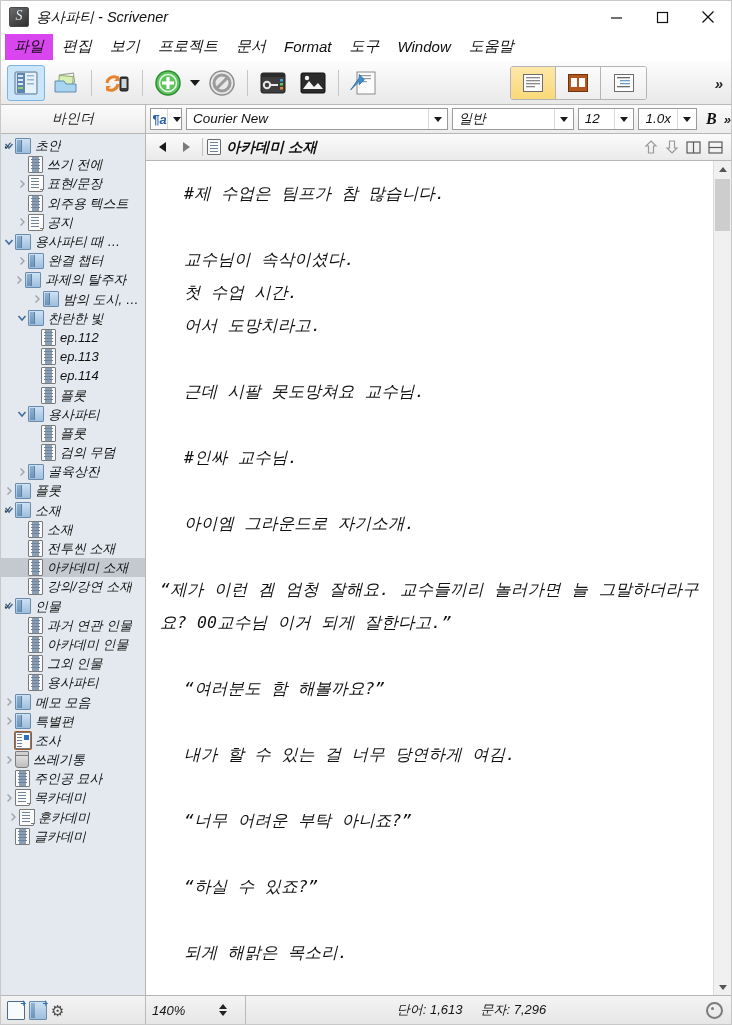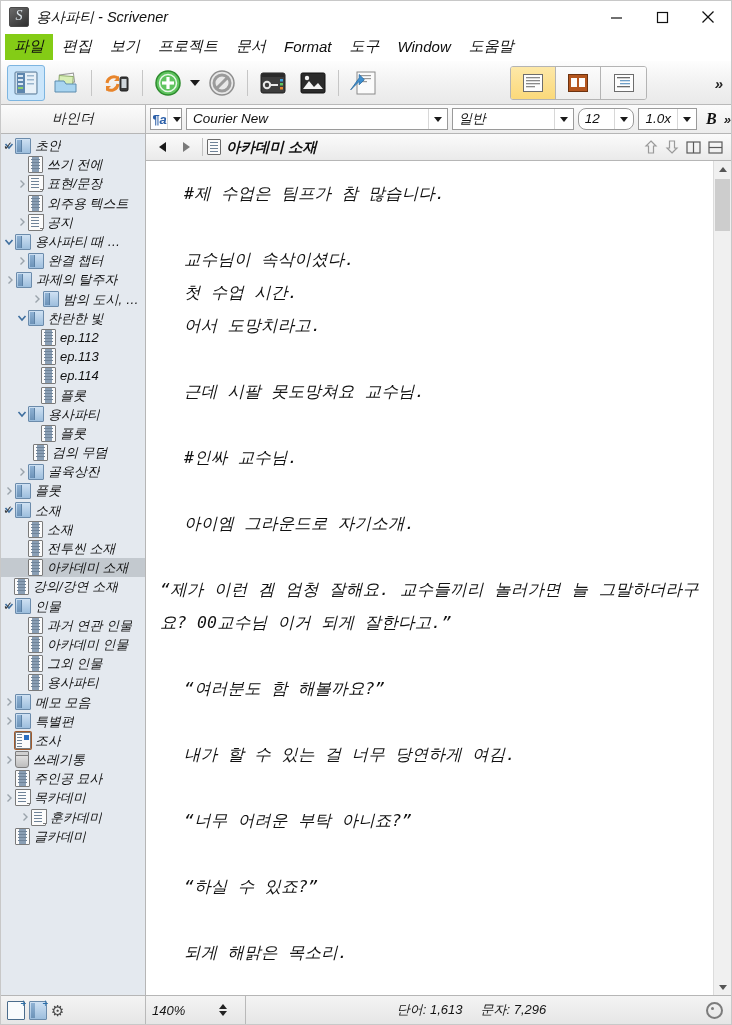--- a/index.html
+++ b/index.html
@@ -75,21 +75,21 @@
     padding-left: 4px;
     border-bottom: 0;
   }
   .menu-item {
     padding: 3px 9px 4px 9px;
     font-size: 15px;
     color: #0e0e0e;
     white-space: nowrap;
   }
   .menu-item.active {
-    background: #84cc16;
+    background: #d946ef;
   }
 
   
   .toolbar {
     height: 43px; min-height: 43px;
     background: linear-gradient(#fdfdfd,#f1f1f1 55%,#e9e9e9);
     border-bottom: 1px solid #b9b9b9;
     display: flex;
     align-items: center;
     position: relative;
@@ -206,21 +206,21 @@
   .pilcrow-box {
     width: 32px;
     justify-content: center;
   }
   .pilcrow {
     font-size: 13px; color: #2b5fa8; font-weight: bold;
     padding-left: 6px;
   }
   .fmt-font { width: 268px; }
   .fmt-style { width: 125px; }
-  .fmt-size { width: 58px; border-radius: 8px; }
+  .fmt-size { width: 58px; }
   .fmt-zoom { width: 60px; }
   .fmt-bold {
     font-family: "Liberation Serif", serif;
     font-weight: bold;
     font-size: 16px;
     color: #111;
     margin: 0 7px 0 5px;
   }
   .fmt-overflow { font-size: 13px; font-weight: bold; color: #222; }
 
@@ -763,21 +763,21 @@
         </div>
         <div class="tree-row" style="padding-left: 15px;">
           <span class="disc">
             <svg width="10" height="10" viewBox="0 0 10 10">
               <path d="M3.5 1.5 L7 5 L3.5 8.5" fill="none" stroke="#9aa3ab" stroke-width="1.4"></path>
             </svg>
           </span>
           <span class="t-icon ic-folder"></span>
           <span class="tlabel">완결 챕터</span>
         </div>
-        <div class="tree-row" style="padding-left: 3px;">
+        <div class="tree-row" style="padding-left: 12px;">
           <span class="disc">
             <svg width="10" height="10" viewBox="0 0 10 10">
               <path d="M3.5 1.5 L7 5 L3.5 8.5" fill="none" stroke="#9aa3ab" stroke-width="1.4"></path>
             </svg>
           </span>
           <span class="t-icon ic-folder"></span>
           <span class="tlabel">과제의 탈주자</span>
         </div>
         <div class="tree-row" style="padding-left: 30px;">
           <span class="disc">
@@ -824,21 +824,21 @@
             </svg>
           </span>
           <span class="t-icon ic-folder"></span>
           <span class="tlabel">용사파티</span>
         </div>
         <div class="tree-row" style="padding-left: 28px;">
           <span class="disc"></span>
           <span class="t-icon ic-doc"></span>
           <span class="tlabel">플롯</span>
         </div>
-        <div class="tree-row" style="padding-left: 20px;">
+        <div class="tree-row" style="padding-left: 28px;">
           <span class="disc"></span>
           <span class="t-icon ic-doc"></span>
           <span class="tlabel">검의 무덤</span>
         </div>
         <div class="tree-row" style="padding-left: 15px;">
           <span class="disc">
             <svg width="10" height="10" viewBox="0 0 10 10">
               <path d="M3.5 1.5 L7 5 L3.5 8.5" fill="none" stroke="#9aa3ab" stroke-width="1.4"></path>
             </svg>
           </span>
@@ -872,21 +872,21 @@
         <div class="tree-row" style="padding-left: 15px;">
           <span class="disc"></span>
           <span class="t-icon ic-doc"></span>
           <span class="tlabel">전투씬 소재</span>
         </div>
         <div class="tree-row selected" style="padding-left: 15px;">
           <span class="disc"></span>
           <span class="t-icon ic-doc"></span>
           <span class="tlabel">아카데미 소재</span>
         </div>
-        <div class="tree-row" style="padding-left: 1px;">
+        <div class="tree-row" style="padding-left: 15px;">
           <span class="disc"></span>
           <span class="t-icon ic-doc"></span>
           <span class="tlabel">강의/강연 소재</span>
         </div>
         <div class="tree-row" style="padding-left: 2px;">
           <span class="disc">
             <svg width="10" height="10" viewBox="0 0 10 10">
               <path d="M1.5 3 L5 7 L8.5 3" fill="none" stroke="#3f6f9f" stroke-width="1.6"></path>
             </svg>
           </span>
@@ -953,21 +953,21 @@
         </div>
         <div class="tree-row" style="padding-left: 2px;">
           <span class="disc">
             <svg width="10" height="10" viewBox="0 0 10 10">
               <path d="M3.5 1.5 L7 5 L3.5 8.5" fill="none" stroke="#9aa3ab" stroke-width="1.4"></path>
             </svg>
           </span>
           <span class="t-icon ic-docs"></span>
           <span class="tlabel">목카데미</span>
         </div>
-        <div class="tree-row" style="padding-left: 18px;">
+        <div class="tree-row" style="padding-left: 6px;">
           <span class="disc">
             <svg width="10" height="10" viewBox="0 0 10 10">
               <path d="M3.5 1.5 L7 5 L3.5 8.5" fill="none" stroke="#9aa3ab" stroke-width="1.4"></path>
             </svg>
           </span>
           <span class="t-icon ic-docs"></span>
           <span class="tlabel">훈카데미</span>
         </div>
         <div class="tree-row" style="padding-left: 2px;">
           <span class="disc"></span>

